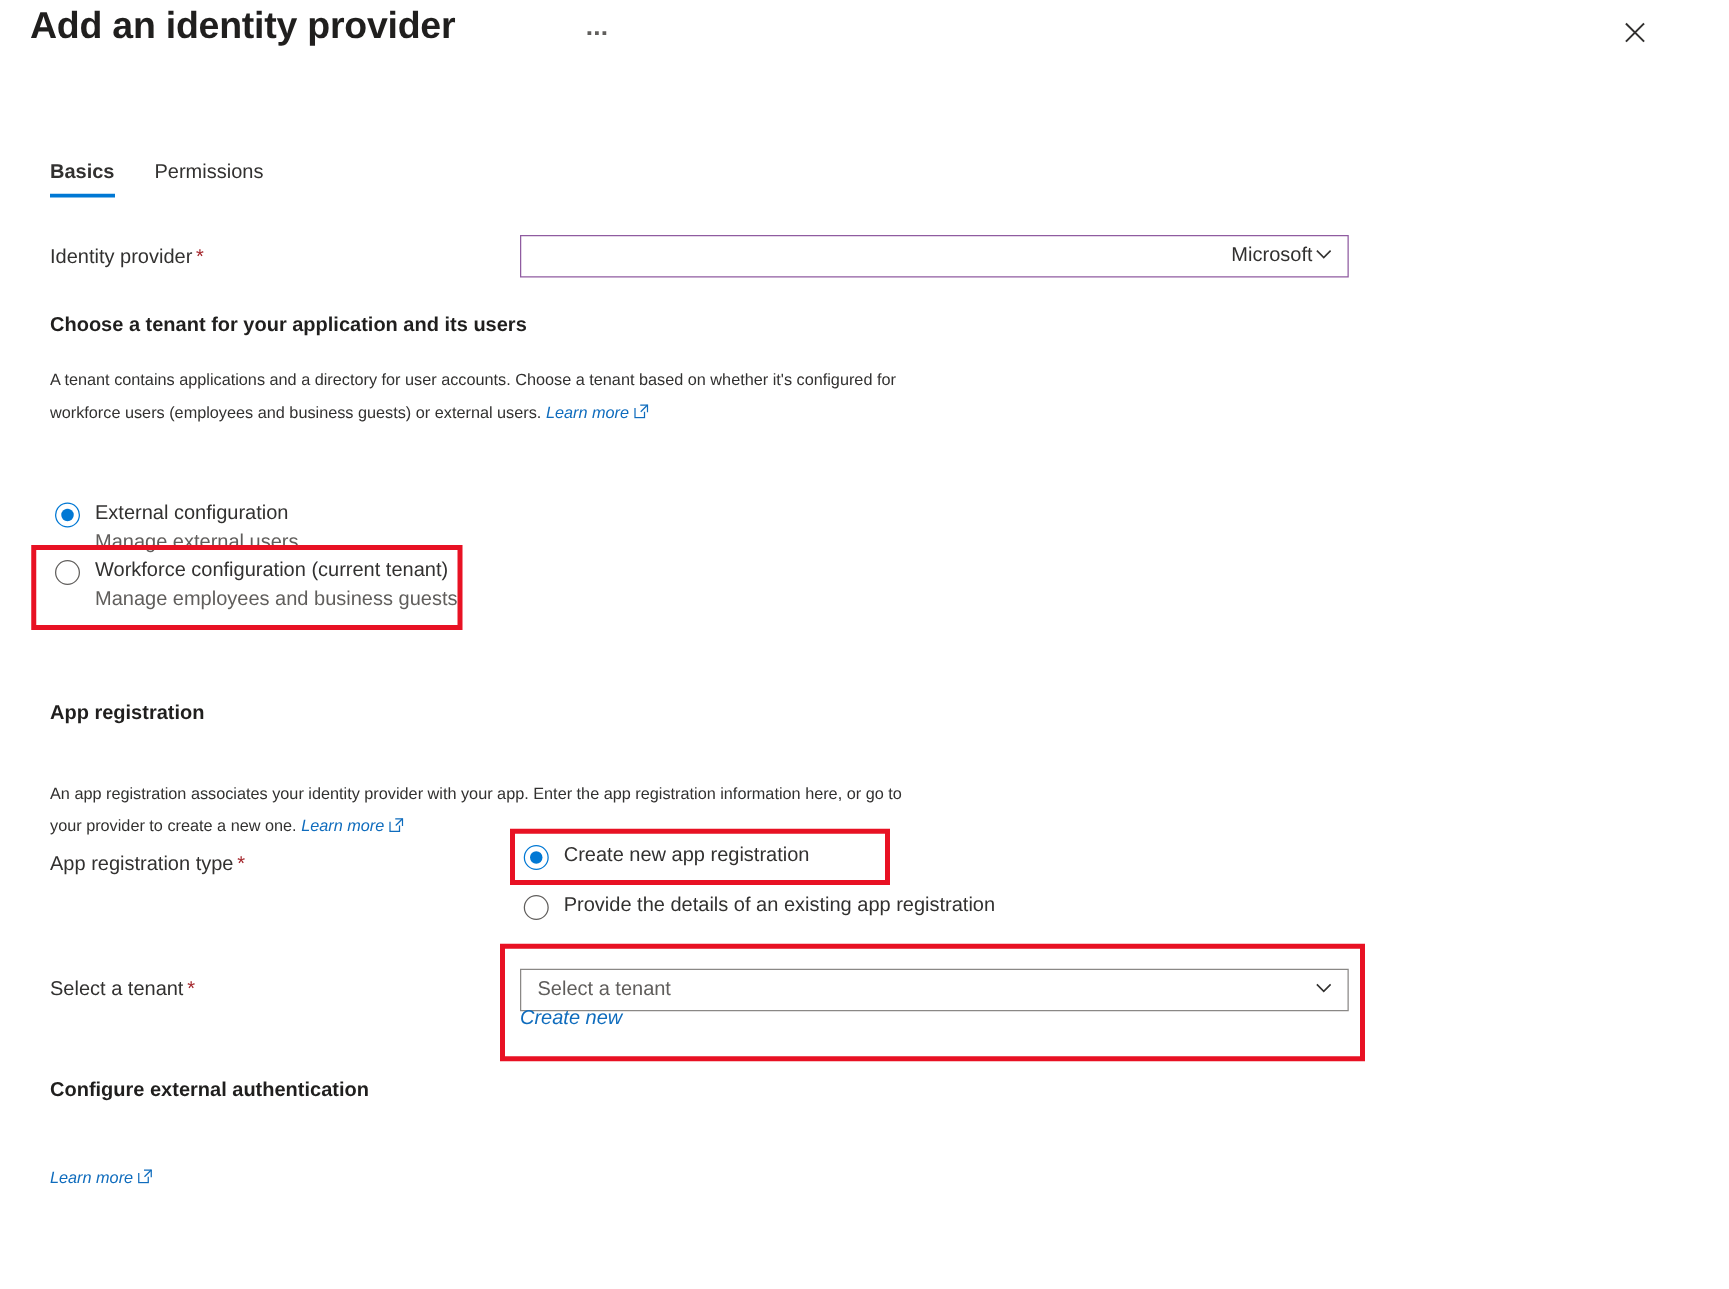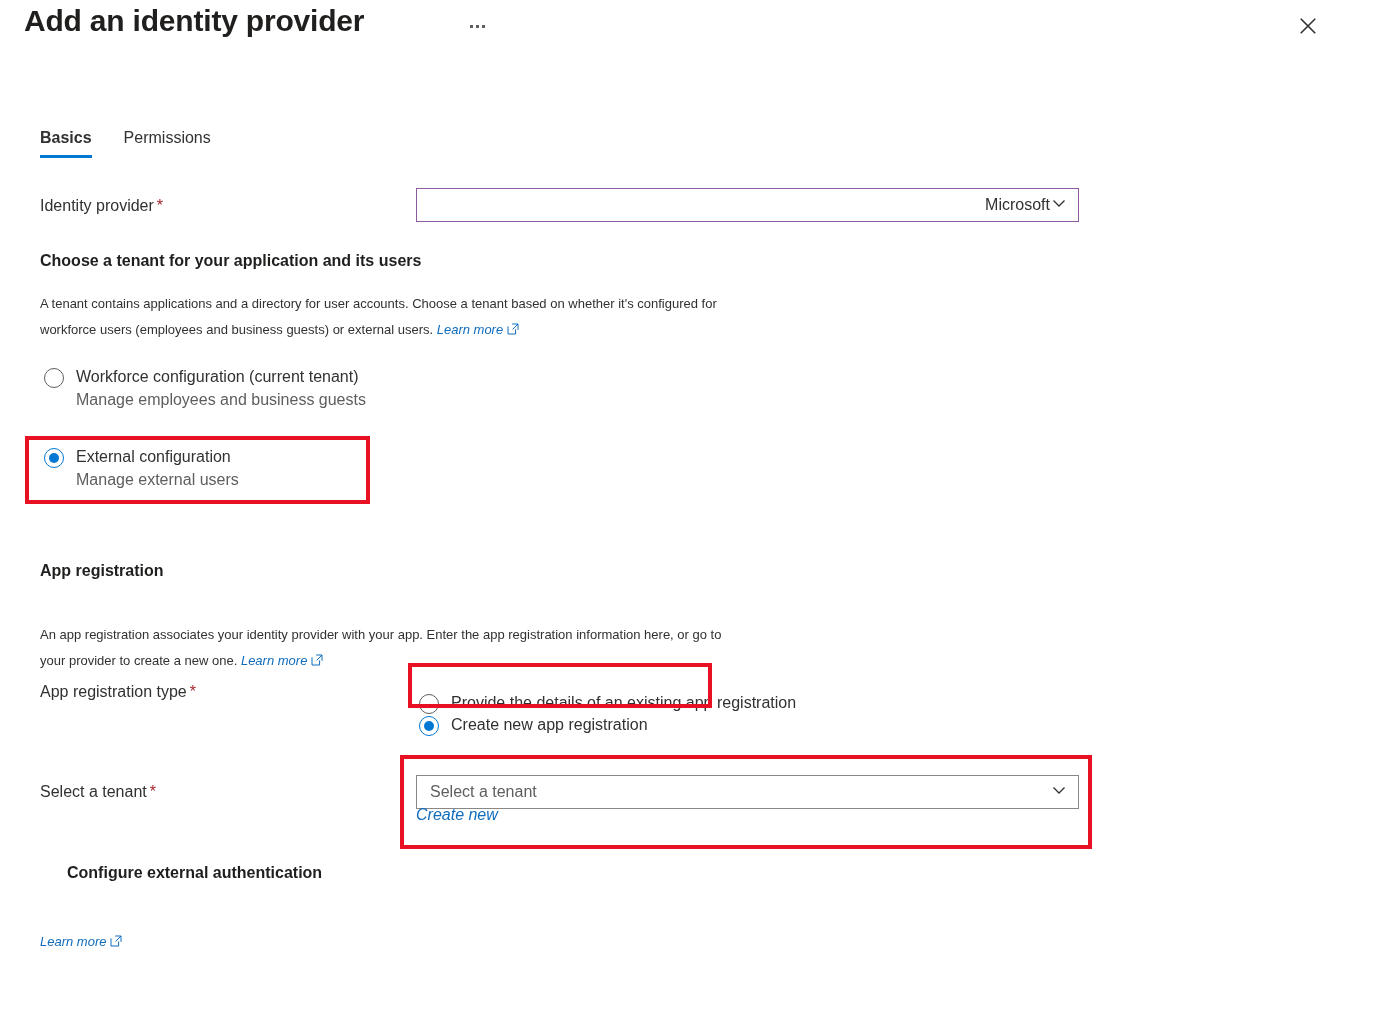--- a/index.html
+++ b/index.html
@@ -295,33 +295,33 @@
     <a class="link"><span>Learn more</span><span class="ext-icon">
         <svg width="12" height="12" viewBox="0 0 12 12" aria-hidden="true">
           <path d="M1 3.4 V11 H8.6 V6.4" stroke="#0f6cbd" stroke-width="1" fill="none"></path>
           <path d="M5.2 1 H11 V6.8" stroke="#0f6cbd" stroke-width="1" fill="none"></path>
           <path d="M11 1 L5.6 6.4" stroke="#0f6cbd" stroke-width="1" fill="none"></path>
         </svg>
       </span></a>
   </div>
 
   <div class="radio-group" style="left:44px; top:366px;">
+    <div class="radio-item checked" style="margin-top:34px;">
+      <span class="radio-mark"></span>
+      <span class="radio-texts">
+        <span class="radio-title">External configuration</span><br>
+        <span class="radio-sub">Manage external users</span>
+      </span>
+    </div>
+
     <div class="radio-item">
       <span class="radio-mark"></span>
       <span class="radio-texts">
         <span class="radio-title">Workforce configuration (current tenant)</span><br>
         <span class="radio-sub">Manage employees and business guests</span>
-      </span>
-    </div>
-
-    <div class="radio-item checked" style="margin-top:34px;">
-      <span class="radio-mark"></span>
-      <span class="radio-texts">
-        <span class="radio-title">External configuration</span><br>
-        <span class="radio-sub">Manage external users</span>
       </span>
     </div>
   </div>
 
   <div class="section-heading" style="left:40px; top:560px;">App registration</div>
 
   <div class="body-text" style="left:40px; top:622px; width:1060px;">
     <span>An app registration associates your identity provider with your app. Enter the app registration information here, or go to</span><br>
     <span>your provider to create a new one.</span>
     <a class="link"><span>Learn more</span><span class="ext-icon">
@@ -331,50 +331,50 @@
           <path d="M11 1 L5.6 6.4" stroke="#0f6cbd" stroke-width="1" fill="none"></path>
         </svg>
       </span></a>
   </div>
 
   <div class="row-label" style="left:40px; top:681px;">
     <span>App registration type</span><span class="req">*</span>
   </div>
 
   <div class="radio-group" style="left:419px; top:674px;">
+    <div class="radio-item checked">
+      <span class="radio-mark"></span>
+      <span class="radio-texts">
+        <span class="radio-title">Create new app registration</span>
+      </span>
+    </div>
     <div class="radio-item" style="margin-top:18px;">
       <span class="radio-mark"></span>
       <span class="radio-texts">
         <span class="radio-title">Provide the details of an existing app registration</span>
-      </span>
-    </div>
-    <div class="radio-item checked">
-      <span class="radio-mark"></span>
-      <span class="radio-texts">
-        <span class="radio-title">Create new app registration</span>
       </span>
     </div>
   </div>
 
   <div class="row-label" style="left:40px; top:781px;">
     <span>Select a tenant</span><span class="req">*</span>
   </div>
 
   <div class="dropdown" style="left:416px; top:775px; width:663px; height:34px;">
     <span class="dd-value placeholder">Select a tenant</span>
     <span class="chev">
       <svg width="18" height="18" viewBox="0 0 18 18" aria-hidden="true">
         <path d="M3.5 6.5 L9 12 L14.5 6.5" stroke="#323130" stroke-width="1.3" fill="none"></path>
       </svg>
     </span>
   </div>
 
   <a class="link" style="position:absolute; left:416px; top:804px; font-size:16px; line-height:22px;">Create new</a>
 
-  <div class="section-heading" style="left:40px; top:862px;margin-left:27px;">Configure external authentication</div>
+  <div class="section-heading" style="left:40px; top:862px;">Configure external authentication</div>
 
   <div class="body-text" style="left:40px; top:903px; width:1060px;">
     <br>
     <a class="link"><span>Learn more</span><span class="ext-icon">
         <svg width="12" height="12" viewBox="0 0 12 12" aria-hidden="true">
           <path d="M1 3.4 V11 H8.6 V6.4" stroke="#0f6cbd" stroke-width="1" fill="none"></path>
           <path d="M5.2 1 H11 V6.8" stroke="#0f6cbd" stroke-width="1" fill="none"></path>
           <path d="M11 1 L5.6 6.4" stroke="#0f6cbd" stroke-width="1" fill="none"></path>
         </svg>
       </span></a>

